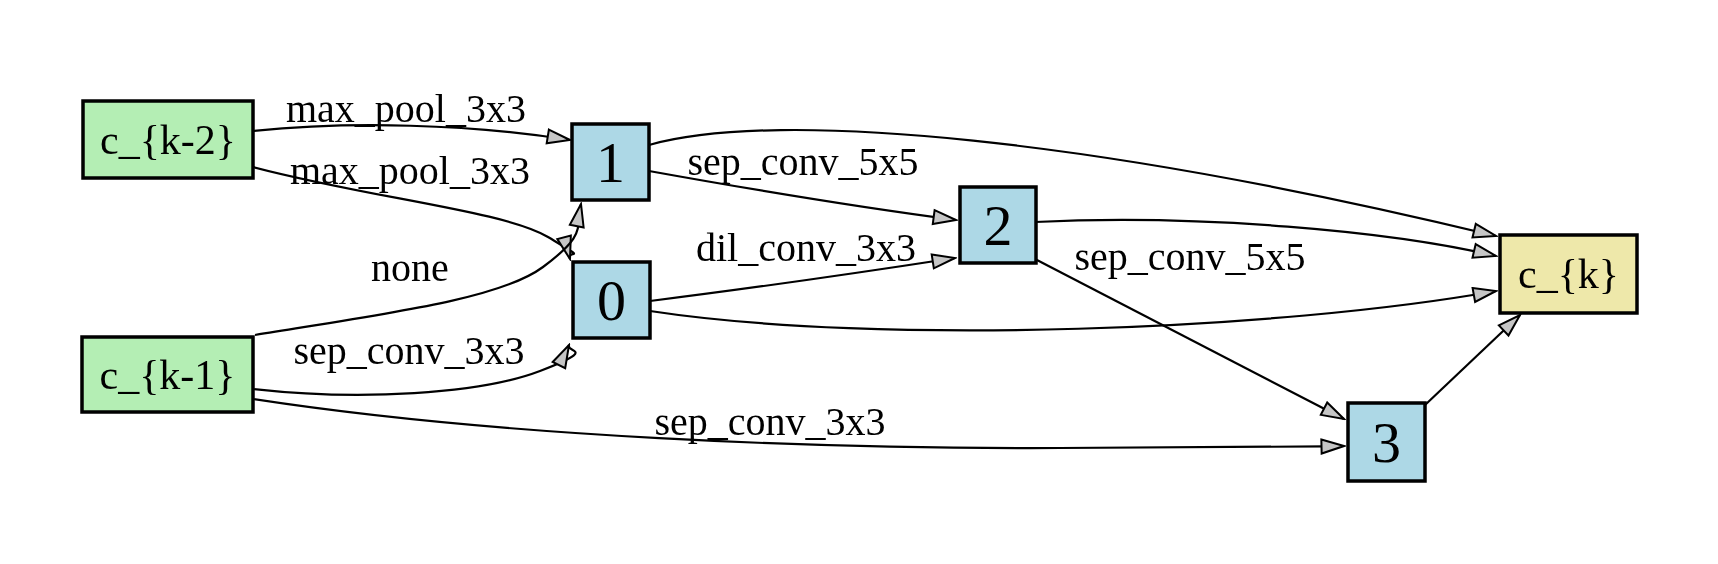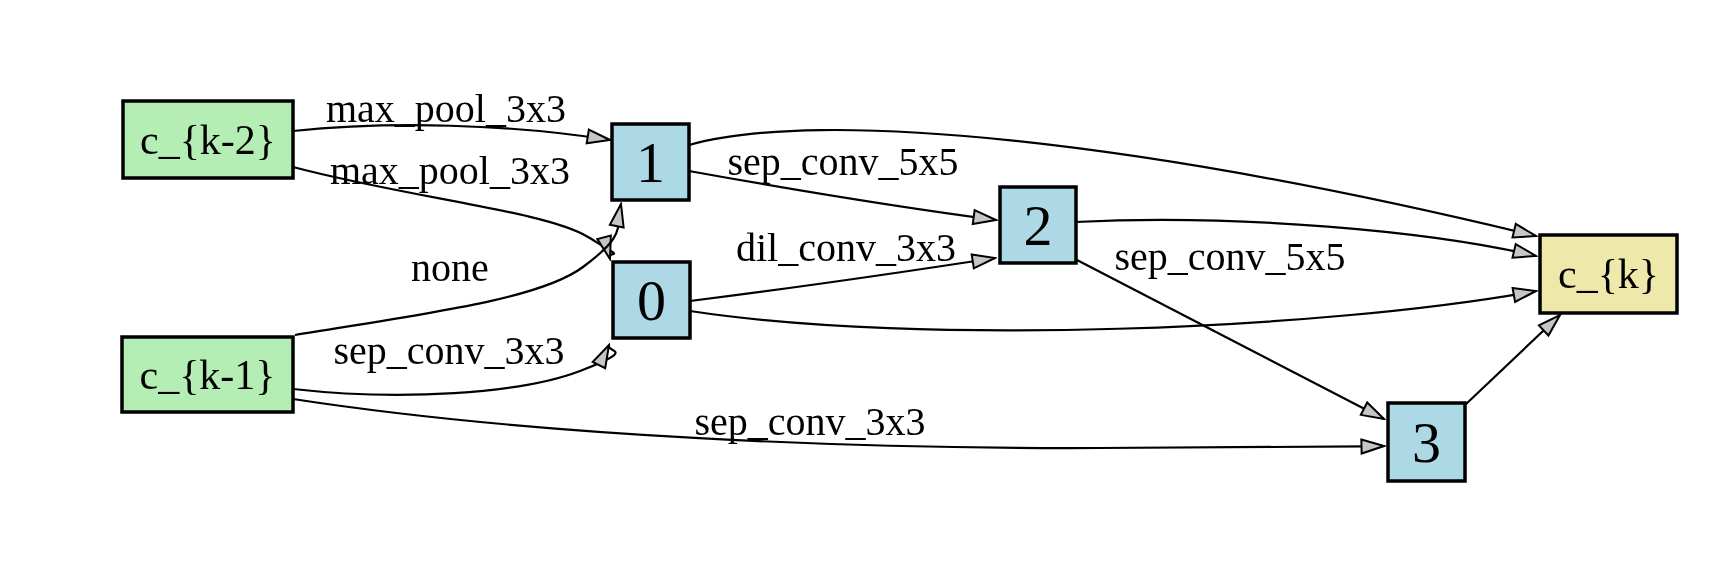--- a/index.html
+++ b/index.html
@@ -8,21 +8,20 @@
   }
   body {
     width: 1718px;
     height: 564px;
     overflow: hidden;
   }
   #stage {
     position: relative;
     width: 1396px;
     height: 564px;
-    padding-left: 40px;
   }
   svg { display: block; }
   text {
     font-family: "Liberation Serif", "DejaVu Serif", serif;
     fill: #000000;
   }
   .edge-path {
     fill: none;
     stroke-width: 2.2px;
   }

